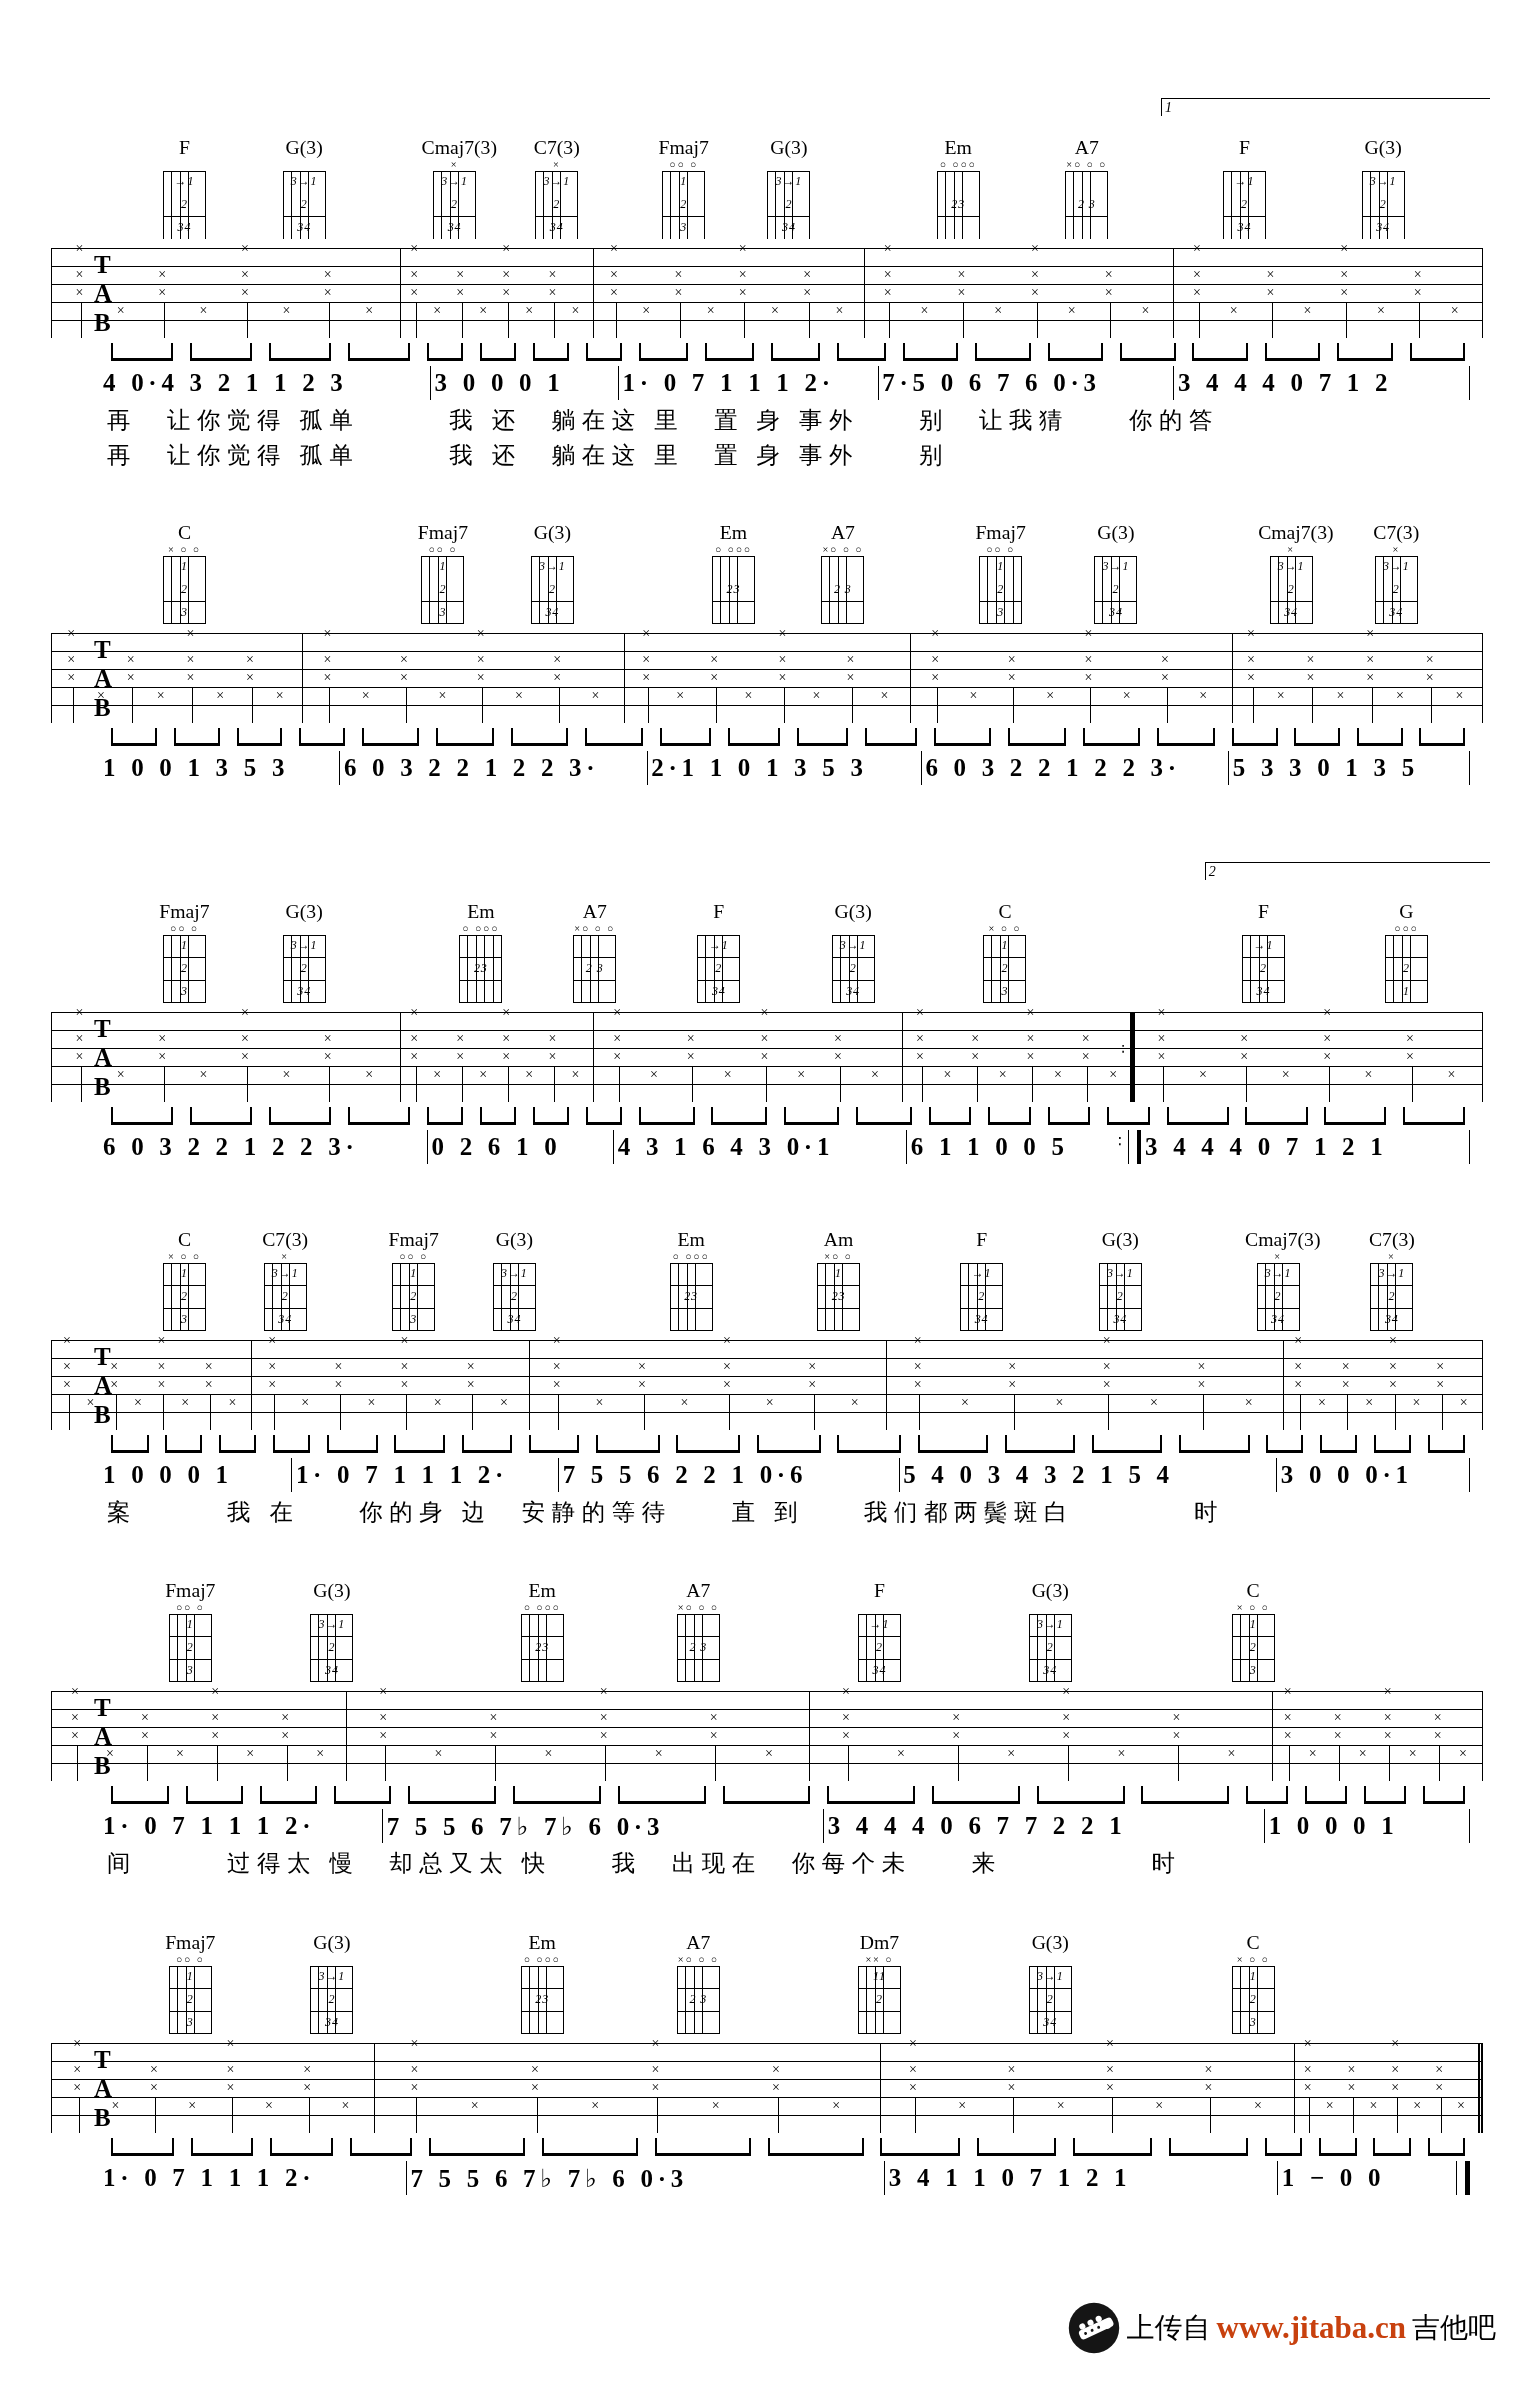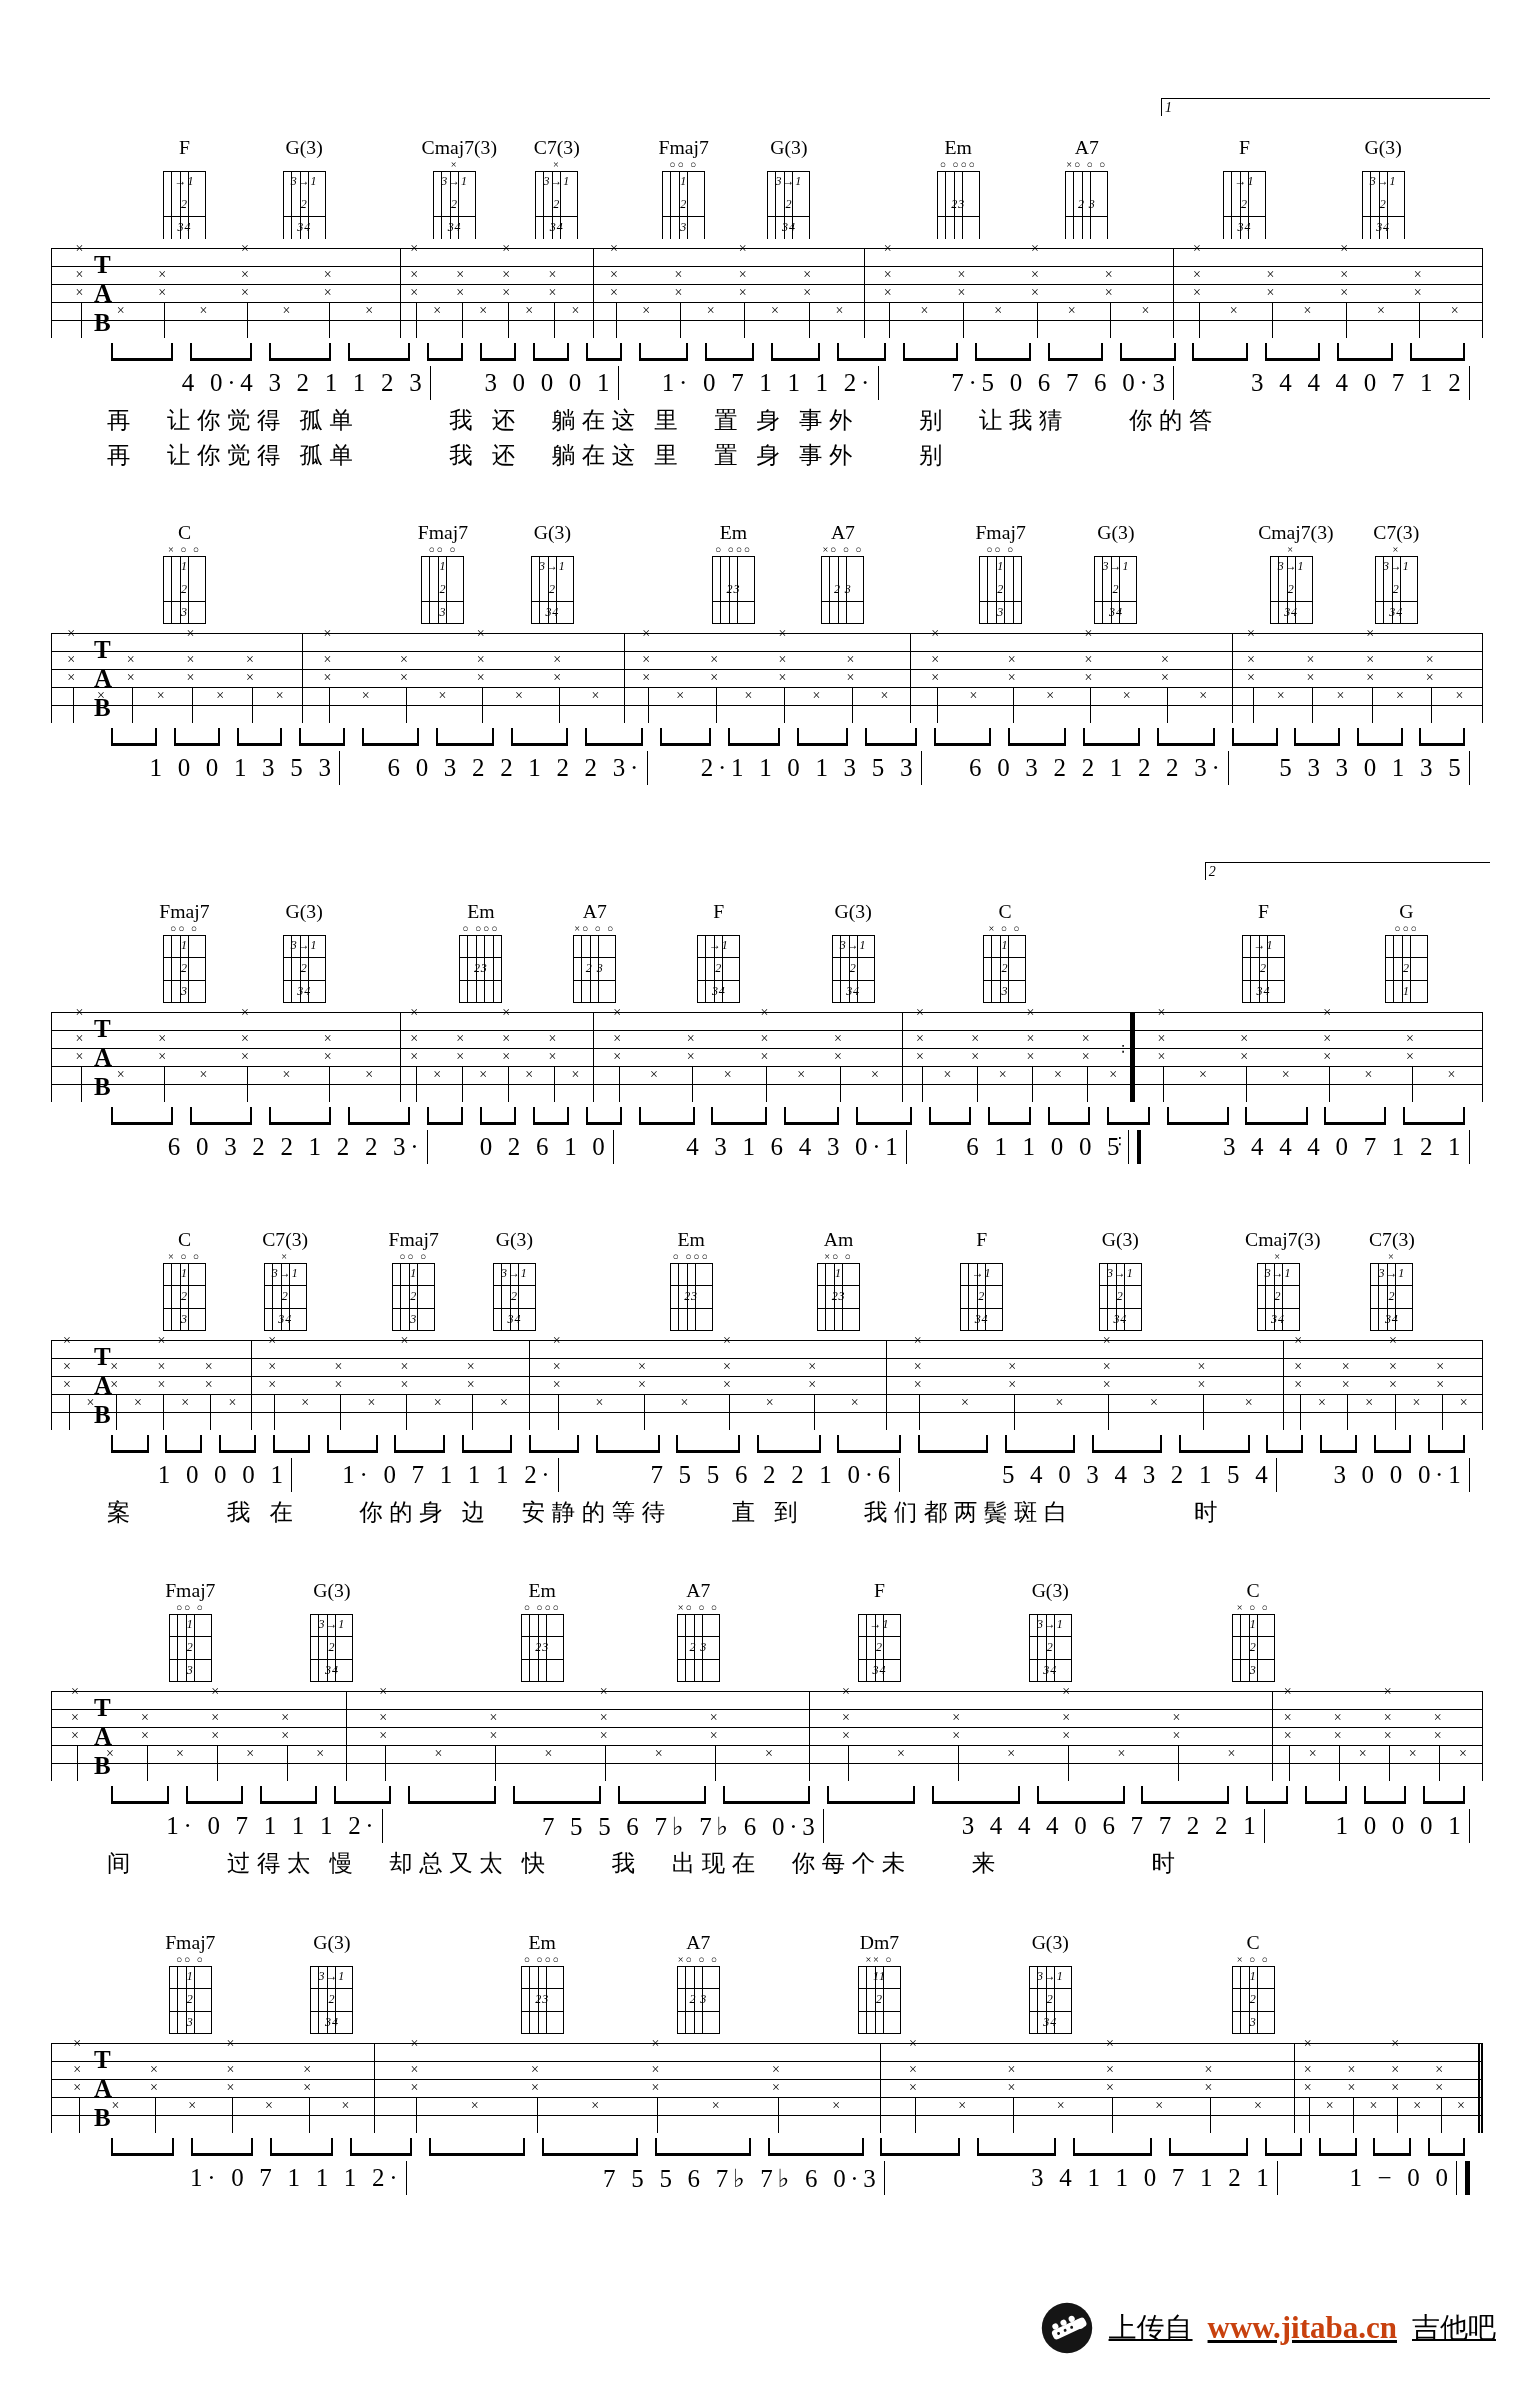--- a/index.html
+++ b/index.html
@@ -29,30 +29,30 @@
   .barline.rep{width:3.7px;border-left:0.9px solid #000;background:#000;margin-left:-3.7px;}
   .repdots{position:absolute;top:28px;font-size:15px;letter-spacing:0;}
   .xm{position:absolute;font-size:14px;line-height:14px;margin:-7.5px 0 0 -5.6px;}
   .stem{position:absolute;top:54px;height:36px;width:0.9px;background:#000;}
   
   .beams{position:absolute;top:245px;left:66px;right:23.4px;display:flex;}
   .beambar{display:flex;}
   .beam{flex:1;height:15px;margin:0 8.4px;border-left:2.8px solid #000;border-right:2.8px solid #000;border-bottom:3.7px solid #000;}
   
   .melody{position:absolute;top:268px;left:66px;right:23.4px;display:flex;align-items:center;}
-  .mbar{text-align:right;font-size:25px;font-weight:normal;letter-spacing:4.7px;white-space:nowrap;overflow:hidden;}
+  .mbar{text-align:left;font-size:25px;font-weight:bold;letter-spacing:4.7px;white-space:nowrap;overflow:hidden;}
   .sep{width:0.9px;height:34px;background:#000;margin:0 3.7px;flex:0 0 auto;}
   .sep.rep{width:8.4px;background:none;border-left:1.9px solid #000;border-right:4.7px solid #000;position:relative;}
   .sep.rep i{position:absolute;left:-11.2px;top:1.9px;font-size:16px;font-style:normal;}
   .sep.fin{width:7.5px;background:none;border-left:1.9px solid #000;border-right:5.6px solid #000;}
   
   .lyr{position:absolute;left:70px;right:19px;font-size:23.4px;letter-spacing:6.6px;white-space:pre;overflow:hidden;}
   .lyr.l1{top:306px}.lyr.l2{top:341px}
   
-  .footer{position:absolute;top:2301px;right:39px;display:flex;align-items:center;gap:15px;text-decoration:underline;}
+  .footer{position:absolute;top:2301px;right:39px;display:flex;align-items:center;gap:6px;}
   .f-upload{font-size:28px;font-family:"Liberation Sans","DejaVu Sans",sans-serif;}
   .f-url{font-size:31px;font-weight:bold;font-family:"Liberation Serif","DejaVu Serif",serif;}
   .f-site{font-size:28px;font-family:"Liberation Sans","DejaVu Sans",sans-serif;}
 </style>
 </head>
 <body>
 
 <div class="sheet">
   <div id="systems">
       <div class="system" style="top: 98px;">

